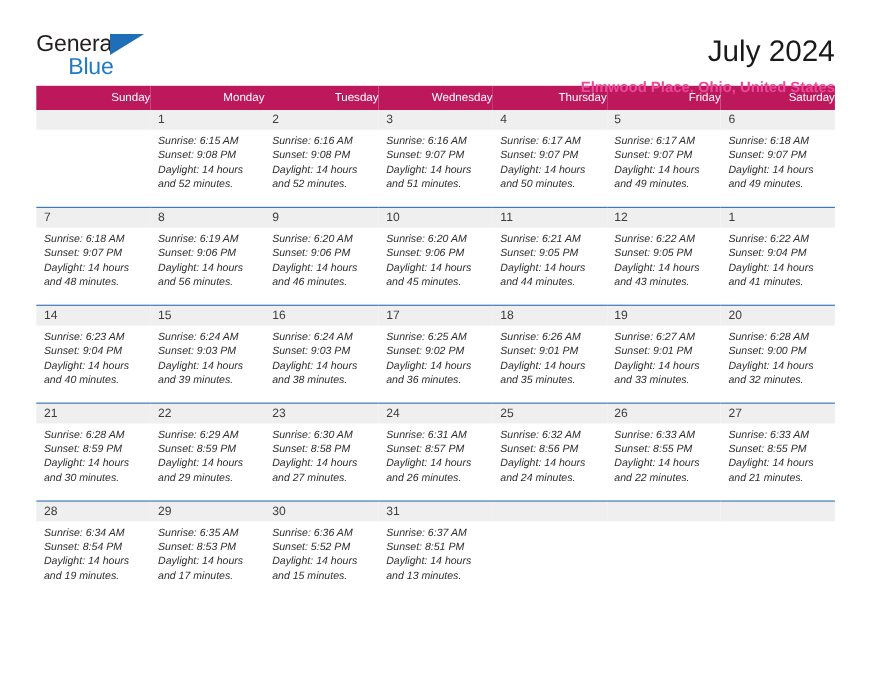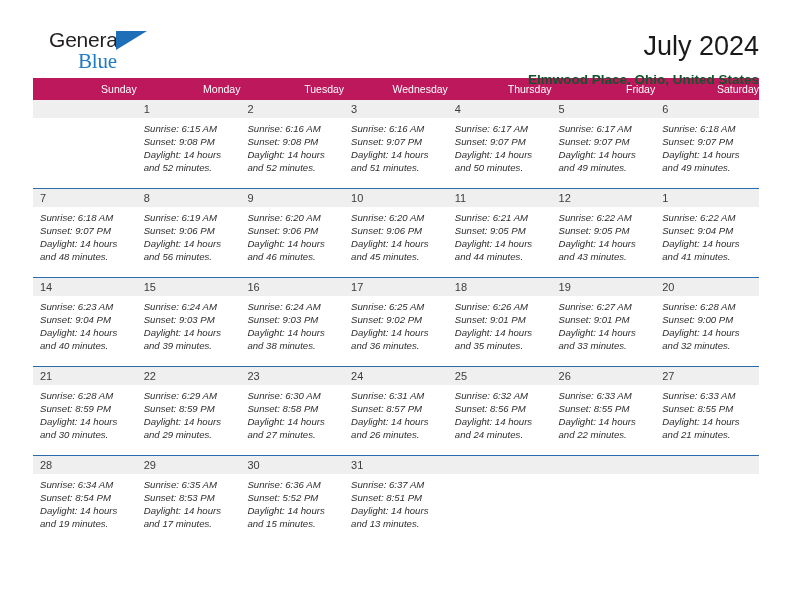--- a/index.html
+++ b/index.html
@@ -30,21 +30,20 @@
     justify-content: space-between;
     padding-top: 28px;
     height: 72px;
     box-sizing: border-box;
   }
   .logo {
     position: relative;
     width: 110px;
     height: 48px;
     flex: none;
-    margin-left: 16px;
   }
   .logo-general {
     position: absolute;
     left: 0;
     top: 0;
     font-size: 21px;
     letter-spacing: -0.2px;
     color: #231f20;
     line-height: 24px;
   }
@@ -58,38 +57,37 @@
     border-bottom: 19px solid transparent;
   }
   .logo-blue {
     position: absolute;
     left: 29px;
     top: 21px;
     font-size: 21px;
     letter-spacing: -0.2px;
     color: #1e7ac4;
     line-height: 24px;
-    font-family: Liberation Serif, serif;
   }
   .titles {
     text-align: right;
     padding-top: 2px;
   }
   .cal-title {
     font-size: 27px;
     font-weight: normal;
     color: #1a1a1a;
     line-height: 32px;
     white-space: nowrap;
     text-align: right;
   }
   .cal-subtitle {
     font-size: 13.5px;
     font-weight: bold;
-    color: #14532d;
+    color: #ec4899;
     line-height: 18px;
     margin-top: 9px;
     white-space: nowrap;
   }
 
   
   .calendar {
     width: 726px;
     border-collapse: collapse;
     table-layout: fixed;

